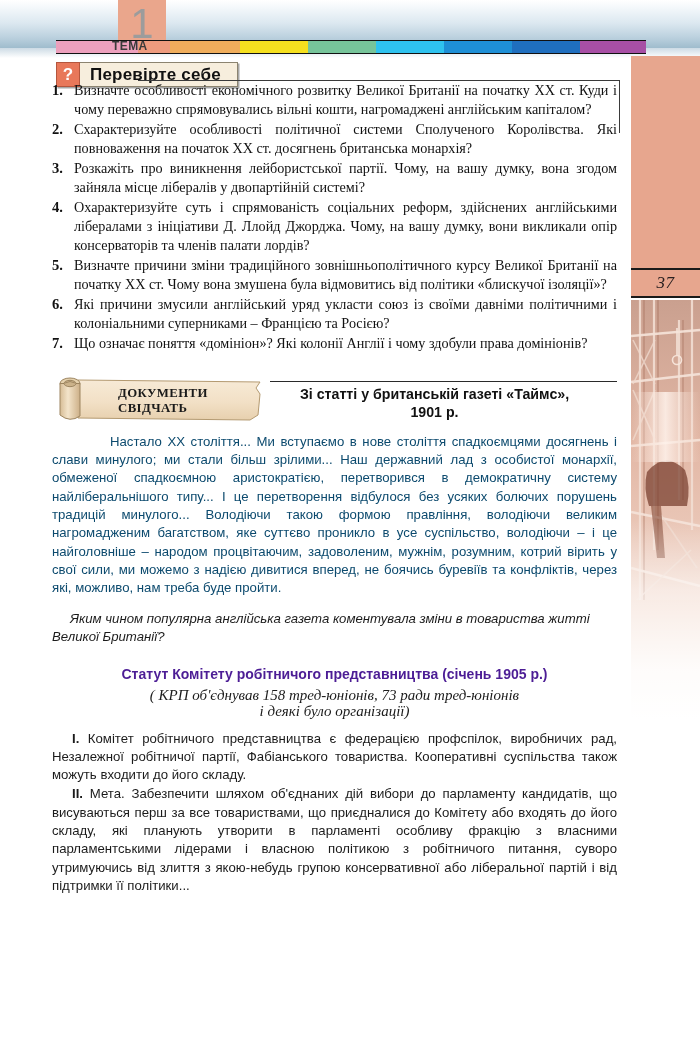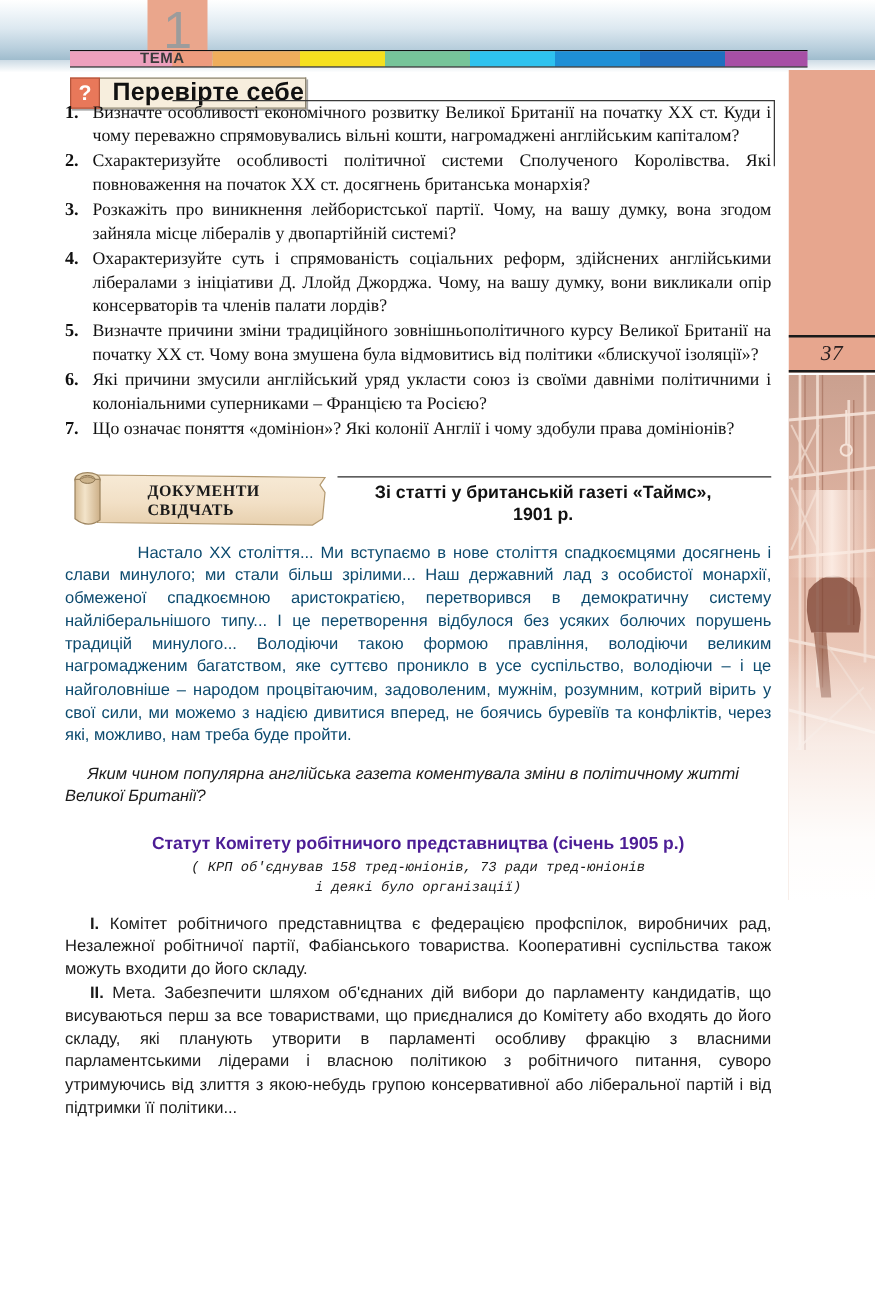--- a/index.html
+++ b/index.html
@@ -121,23 +121,23 @@
     display:flex;align-items:center;justify-content:center;
     color:#fff;font-family:"Liberation Sans", sans-serif;
     font-size:17px;font-weight:700;
     border:1px solid #b4563d;box-sizing:border-box;
   }
   .check-text{
     background:#f7eedd;
     border:1px solid #8c8470;border-left:none;
     box-sizing:border-box;
     display:flex;align-items:center;
-    padding:0 1px 0 10px;
-    font-family:"Liberation Sans", sans-serif;
-    font-size:20px;font-weight:700;color:#111;
+    padding:0 16px 0 10px;
+    font-family:"Liberation Sans", sans-serif;
+    font-size:17px;font-weight:700;color:#111;
     letter-spacing:.2px;
   }
 
   
   .q-box{
     position:relative;
     border-right:1px solid #3a3a3a;
     border-top:1px solid #3a3a3a;
     height:52px;
     margin-top:-13px;
@@ -201,22 +201,22 @@
   }
 
   
   .statute{margin-top:20px;}
   .statute-title{
     font-family:"Liberation Sans", sans-serif;
     font-weight:700;font-size:14px;color:#4c1d95;
     text-align:center;margin:0 0 5px 0;
   }
   .statute-sub{
-    font-family:Liberation Mono, monospace;
-    font-style:italic;font-size:11px;line-height:16.5px;color:#1b1b1b;
+    font-family:Liberation Serif, serif;
+    font-style:italic;font-size:15px;line-height:16.5px;color:#1b1b1b;
     text-align:center;margin:0 0 10px 0;
   }
   .statute-par{
     font-family:"Liberation Sans", sans-serif;
     font-size:13.2px;line-height:18.3px;color:#1b1b1b;
     text-align:justify;
     margin:0 0 1px 0;
   }
   .statute-par .indent{display:inline-block;width:20px;}
   .statute-par .roman{font-weight:700;}
@@ -367,21 +367,21 @@
         <div class="doc-head-rule"></div>
 
         <div class="doc-title">
           <div>Зі статті у британській газеті «Таймс»,</div>
           <div>1901 р.</div>
         </div>
       </div>
 
       <p class="doc-body"><span class="indent"></span><span>Настало ХХ століття... Ми вступаємо в нове століття спадкоємцями досягнень і слави минулого; ми стали більш зрілими... Наш державний лад з особистої монархії, обмеженої спадкоємною аристократією, перетворився в демократичну систему найліберальнішого типу... І це перетворення відбулося без усяких болючих порушень традицій минулого... Володіючи такою формою правління, володіючи великим нагромадженим багатством, яке суттєво проникло в усе суспільство, володіючи – і це найголовніше – народом процвітаючим, задоволеним, мужнім, розумним, котрий вірить у свої сили, ми можемо з надією дивитися вперед, не боячись буревіїв та конфліктів, через які, можливо, нам треба буде пройти.</span></p>
 
-      <p class="doc-question">Яким чином популярна англійська газета коментувала зміни в політичному житті Великої Британії?</p>
+      <p class="doc-question">Яким чином популярна англійська газета коментувала зміни в товариства житті Великої Британії?</p>
 
       <div class="statute">
         <div class="statute-title">Статут Комітету робітничого представництва (січень 1905 р.)</div>
         <div class="statute-sub">
           <div>( КРП об'єднував 158 тред-юніонів, 73 ради тред-юніонів</div>
           <div>і деякі було організації)</div>
         </div>
         <div id="statute-clauses">
             <p class="statute-par"><span class="indent"></span><span class="roman">I.</span><span> Комітет робітничого представництва є федерацією профспілок, виробничих рад, Незалежної робітничої партії, Фабіанського товариства. Кооперативні суспільства також можуть входити до його складу.</span></p>
             <p class="statute-par"><span class="indent"></span><span class="roman">II.</span><span> Мета. Забезпечити шляхом об'єднаних дій вибори до парламенту кандидатів, що висуваються перш за все товариствами, що приєдналися до Комітету або входять до його складу, які планують утворити в парламенті особливу фракцію з власними парламентськими лідерами і власною політикою з робітничого питання, суворо утримуючись від злиття з якою-небудь групою консервативної або ліберальної партій і від підтримки її політики...</span></p>

